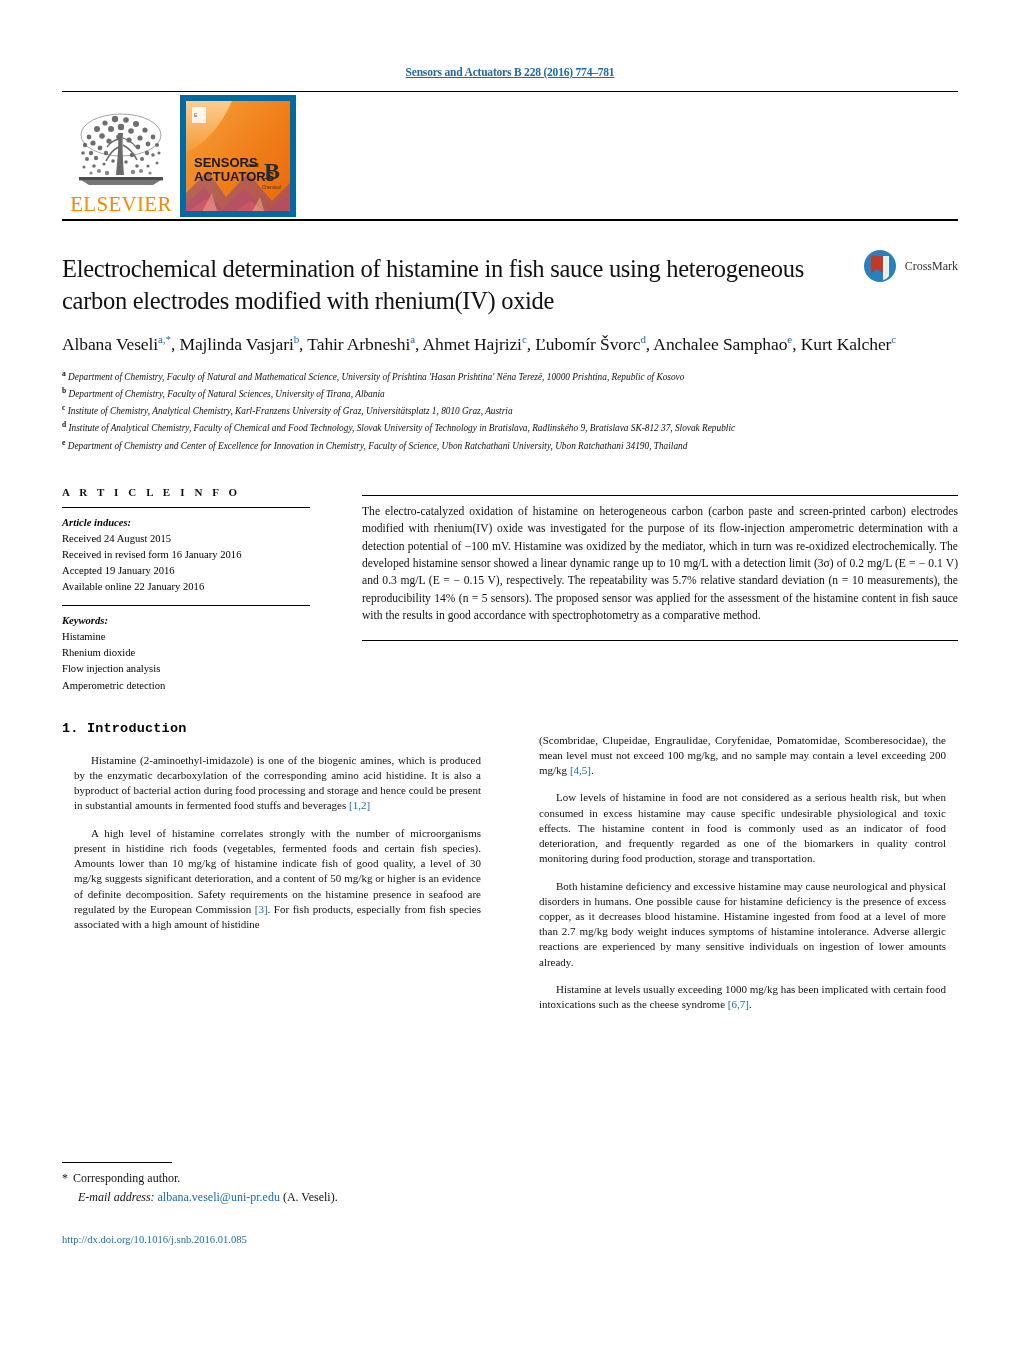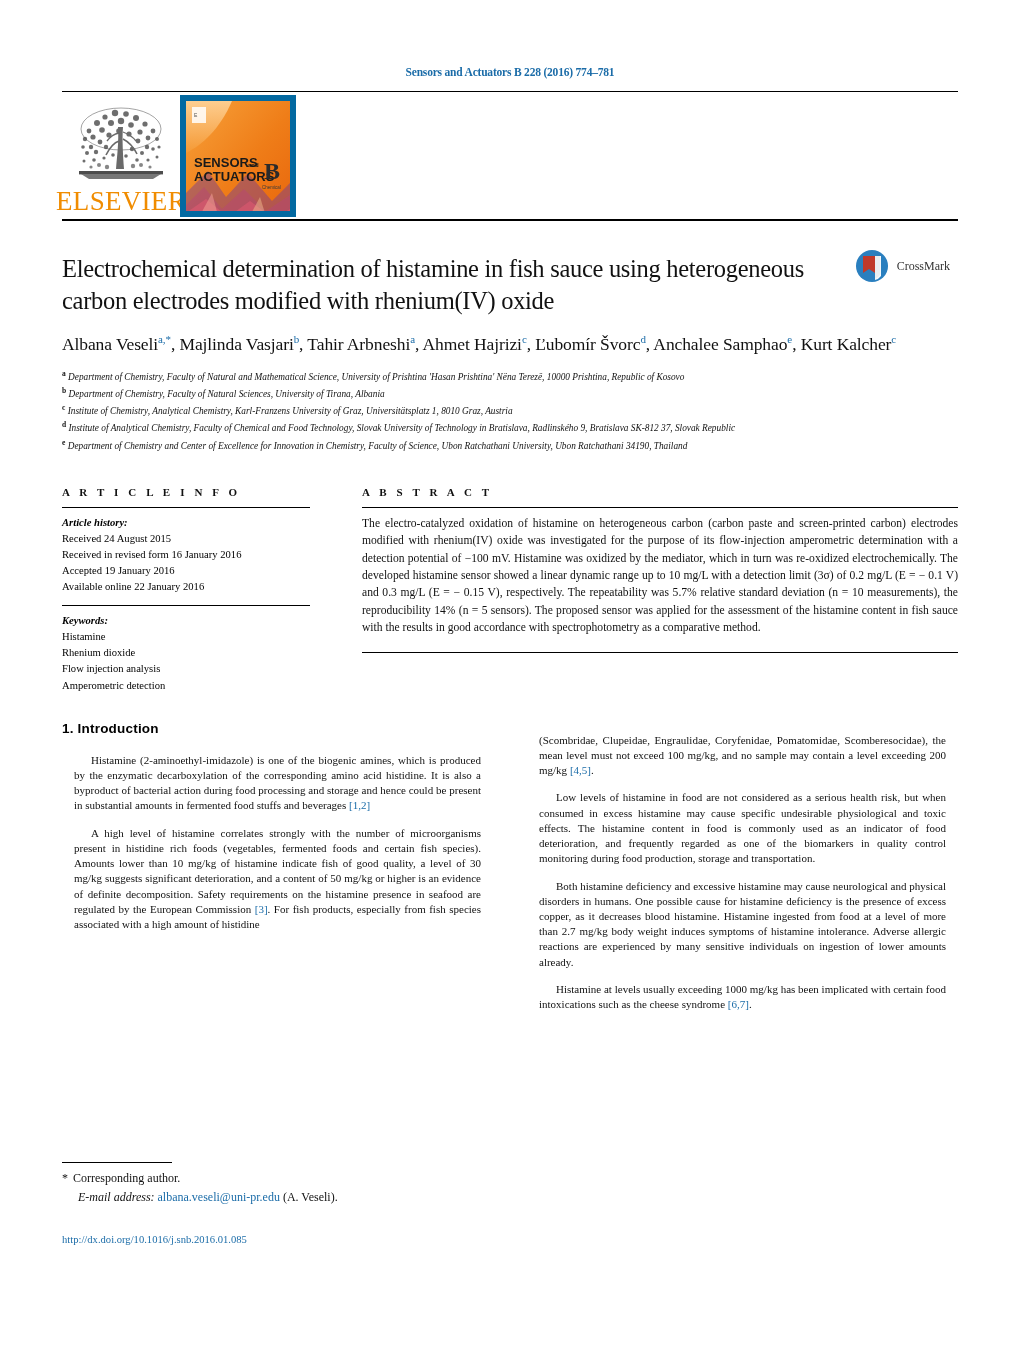--- a/index.html
+++ b/index.html
@@ -25,20 +25,21 @@
 
   
   .runninghead {
     text-align: center;
     color: #1b6ca8;
     font-family: "Liberation Serif", serif;
     font-weight: bold;
     font-size: 11.5px;
     letter-spacing: -0.2px;
     padding-top: 66px;
+    text-decoration: underline;
   }
 
   .rule-top {
     border-top: 1.6px solid #000;
     margin-top: 13px;
   }
 
   
   .masthead {
     display: flex;
@@ -51,21 +52,21 @@
     flex: 0 0 118px;
     display: flex;
     flex-direction: column;
     justify-content: flex-end;
     align-items: center;
     padding-bottom: 2px;
   }
   .tree-svg { display:block; }
   .elsevier-word {
     font-family: "Liberation Serif", serif;
-    font-size: 27px;
+    font-size: 21px;
     letter-spacing: 0.3px;
     color: #f08c00;
     line-height: 1;
     margin-top: 1px;
   }
   .journal-band {
     flex: 1 1 auto;
     background: #e6e6e6;
     display: flex;
     flex-direction: column;
@@ -123,21 +124,21 @@
     font-weight: normal;
     font-size: 24.5px;
     line-height: 1.32;
     margin: 0;
     padding-right: 130px;
     letter-spacing: -0.3px;
     color: #111;
   }
   .crossmark {
     position: absolute;
-    right: 8px;
+    right: 0;
     top: -4px;
     display: flex;
     align-items: center;
     gap: 8px;
   }
   .crossmark-label {
     font-family: "Liberation Serif", serif;
     font-size: 12px;
     color: #333;
   }
@@ -211,21 +212,21 @@
   }
 
   
   .body-cols {
     margin-top: 27px;
     display: flex;
     gap: 34px;
   }
   .bcol { width: 431px; flex: 0 0 431px; position: relative; }
   h2.section-title {
-    font-family: Liberation Sans, sans-serif;
+    font-family: Liberation Mono, monospace;
     font-weight: bold;
     font-size: 13.5px;
     margin: 0 0 17px 0;
     letter-spacing: 0.2px;
   }
   p.body-p {
     font-size: 11px;
     line-height: 1.385;
     text-align: justify;
     margin: 12px;
@@ -400,38 +401,37 @@
       <div class="aff"><sup>c</sup><span> Institute of Chemistry, Analytical Chemistry, Karl-Franzens University of Graz, Universitätsplatz 1, 8010 Graz, Austria</span></div>
       <div class="aff"><sup>d</sup><span> Institute of Analytical Chemistry, Faculty of Chemical and Food Technology, Slovak University of Technology in Bratislava, Radlinského 9, Bratislava SK-812 37, Slovak Republic</span></div>
       <div class="aff"><sup>e</sup><span> Department of Chemistry and Center of Excellence for Innovation in Chemistry, Faculty of Science, Ubon Ratchathani University, Ubon Ratchathani 34190, Thailand</span></div>
     </div>
 
   <div class="infoabstract">
     <div class="col-info">
       <div class="sec-head">A R T I C L E   I N F O</div>
       <div class="thin-rule"></div>
       <div class="info-group">
-        <span class="lbl itm">Article history:</span>
+        <span class="lbl itm">Article induces:</span>
         <span class="itm">Received 24 August 2015</span>
         <span class="itm">Received in revised form 16 January 2016</span>
         <span class="itm">Accepted 19 January 2016</span>
         <span class="itm">Available online 22 January 2016</span>
       </div>
       <div class="kw-rule"></div>
       <div class="info-group">
         <span class="lbl itm">Keywords:</span>
         <span class="itm">Histamine</span>
         <span class="itm">Rhenium dioxide</span>
         <span class="itm">Flow injection analysis</span>
         <span class="itm">Amperometric detection</span>
       </div>
     </div>
 
     <div class="col-abs">
-      <div class="sec-head">A B S T R A C T</div>
       <div class="thin-rule"></div>
       <p class="abstract-text">The electro-catalyzed oxidation of histamine on heterogeneous carbon (carbon paste and screen-printed carbon) electrodes modified with rhenium(IV) oxide was investigated for the purpose of its flow-injection amperometric determination with a detection potential of −100 mV. Histamine was oxidized by the mediator, which in turn was re-oxidized electrochemically. The developed histamine sensor showed a linear dynamic range up to 10 mg/L with a detection limit (3σ) of 0.2 mg/L (E = − 0.1 V) and 0.3 mg/L (E = − 0.15 V), respectively. The repeatability was 5.7% relative standard deviation (n = 10 measurements), the reproducibility 14% (n = 5 sensors). The proposed sensor was applied for the assessment of the histamine content in fish sauce with the results in good accordance with spectrophotometry as a comparative method.</p>
       <div class="abs-bottom-rule"></div>
     </div>
   </div>
 
   <div class="body-cols">
     <div class="bcol">
       <h2 class="section-title">1.  Introduction</h2>
       <p class="body-p">Histamine (2-aminoethyl-imidazole) is one of the biogenic amines, which is produced by the enzymatic decarboxylation of the corresponding amino acid histidine. It is also a byproduct of bacterial action during food processing and storage and hence could be present in substantial amounts in fermented food stuffs and beverages <span class="ref">[1,2]</span></p>

